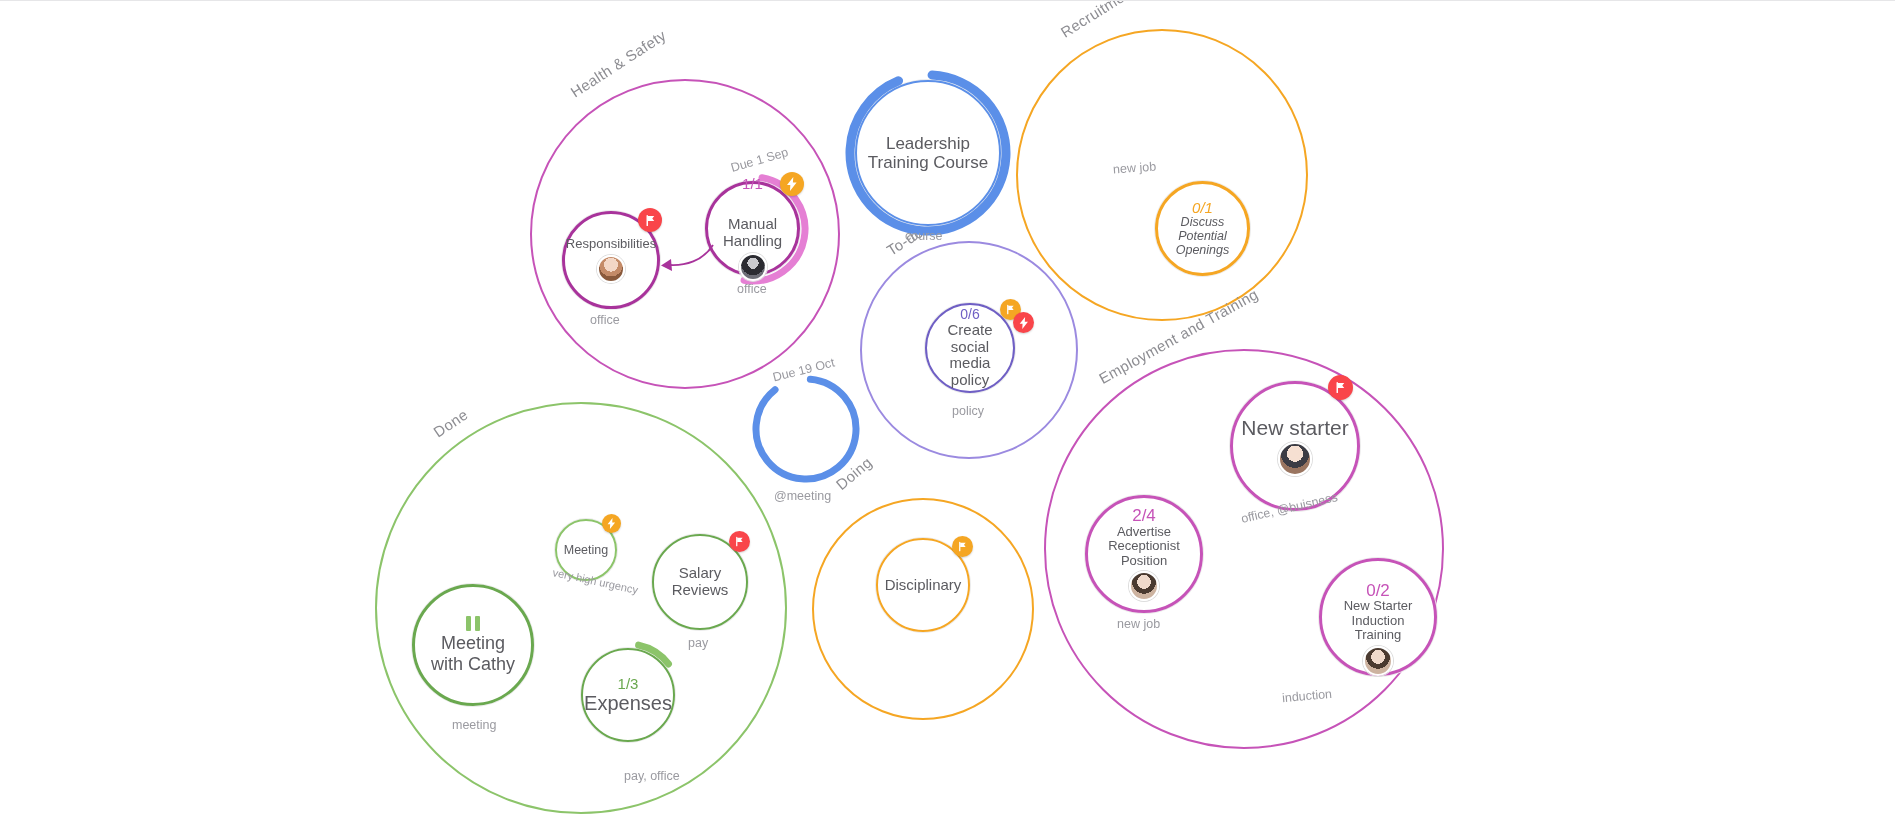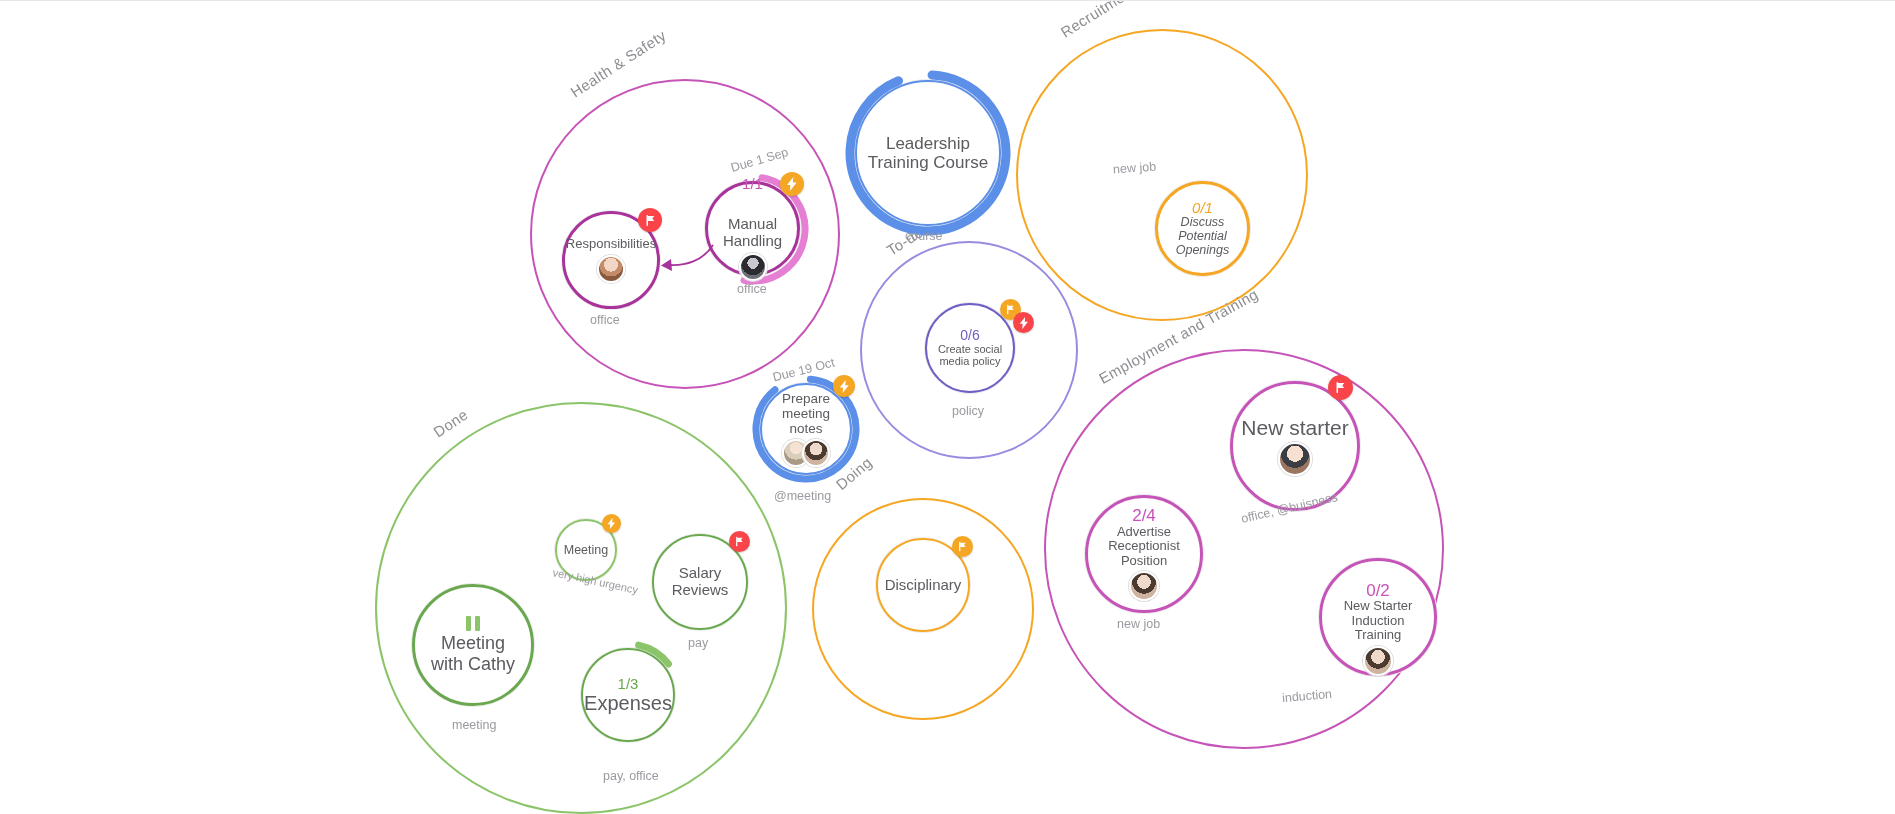--- a/index.html
+++ b/index.html
@@ -254,51 +254,36 @@
     </div>
   </div>
 
   <div class="group-bubble" style="left:860px; top:240px; width:218px; height:218px; border-width:2.5px; border-color:#9b8ae0;"></div>
   <div class="group-label" style="left:888px; top:242px; transform:rotate(-32deg);">To-do</div>
 
   <div class="task" style="left:925px; top:302px; width:90px; height:90px;">
     <div class="task-ring" style="border-width:2.5px; border-color:#6f5fc4;"></div>
     <div class="task-inner">
       <div class="counter" style="color:#6f5fc4; font-size:14px;">0/6</div>
-      <div class="task-title" style="font-size:11px;">Create social media policy</div>
+      <div class="task-title" style="font-size:15px;">Create social media policy</div>
     </div>
     <div class="badge" style="right:-6px; top:-4px; background:#f5a623; width:21px; height:21px;">
       <svg width="11" height="11" viewBox="0 0 16 16">
           <path d="M4 2v12" stroke="#fff" stroke-width="1.8" stroke-linecap="round"></path>
           <path d="M4.6 2.6h8l-2.4 3 2.4 3h-8z" fill="#fff"></path>
         </svg>
     </div>
     <div class="badge" style="right:-19px; top:9px; background:#f9454a; width:21px; height:21px;">
       <svg width="10" height="12" viewBox="0 0 10 14">
           <path d="M6.3 0 0 8h3.3L3 14 9.6 5.6H5.9z" fill="#fff"></path>
         </svg>
     </div>
   </div>
   <div class="tag" style="left:952px; top:403px;">policy</div>
 
-  <div class="task" style="left:760px; top:382px; width:92px; height:92px;">
-    <div class="task-ring" style="border-width:2.5px; border-color:#5b8fe8;"></div>
-    <div class="task-inner">
-      <div class="task-title" style="font-size:13.5px;">Prepare meeting notes</div>
-      <div class="avatars">
-        <div class="avatar av-blonde"></div>
-        <div class="avatar av-d"></div>
-      </div>
-    </div>
-    <div class="badge" style="right:-3px; top:-8px; background:#f5a623; width:22px; height:22px;">
-      <svg width="11" height="13" viewBox="0 0 10 14">
-          <path d="M6.3 0 0 8h3.3L3 14 9.6 5.6H5.9z" fill="#fff"></path>
-        </svg>
-    </div>
-  </div>
   <svg class="arc" style="left:752px; top:374px;" width="108" height="108" viewBox="0 0 108 108">
     <circle cx="54" cy="54" r="50" fill="none" stroke="#5b8fe8" stroke-width="7" stroke-linecap="round" stroke-dasharray="276 315" transform="rotate(-85 54 54)"></circle>
   </svg>
   <div class="due" style="left:772px; top:362px; transform:rotate(-14deg);">Due 19 Oct</div>
   <div class="tag" style="left:774px; top:488px;">@meeting</div>
 
   <div class="group-bubble" style="left:812px; top:497px; width:222px; height:222px; border-width:2.5px; border-color:#f5a623;"></div>
   <div class="group-label" style="left:838px; top:477px; transform:rotate(-40deg);">Doing</div>
 
   <div class="task" style="left:876px; top:537px; width:94px; height:94px;">
@@ -359,21 +344,21 @@
   <div class="task" style="left:581px; top:647px; width:94px; height:94px;">
     <div class="task-ring" style="border-width:2.5px; border-color:#6aa84f;"></div>
     <div class="task-inner">
       <div class="counter" style="color:#6aa84f;">1/3</div>
       <div class="task-title" style="font-size:20px;">Expenses</div>
     </div>
   </div>
   <svg class="arc" style="left:573px; top:639px;" width="110" height="110" viewBox="0 0 110 110">
     <circle cx="55" cy="55" r="51" fill="none" stroke="#8cc46a" stroke-width="7" stroke-linecap="round" stroke-dasharray="36 285" transform="rotate(-78 55 55)"></circle>
   </svg>
-  <div class="tag" style="left:603px; top:768px;">pay, office</div>
+  <div class="tag" style="left:624px; top:768px;">pay, office</div>
 
   <div class="group-bubble" style="left:1044px; top:348px; width:400px; height:400px; border-width:2.5px; border-color:#c653b8;"></div>
   <div class="group-label" style="left:1100px; top:370px; transform:rotate(-29deg);">Employment and Training</div>
 
   <div class="task" style="left:1230px; top:380px; width:130px; height:130px;">
     <div class="task-ring" style="border-width:3px; border-color:#c653b8;"></div>
     <div class="task-inner">
       <div class="task-title" style="font-size:21px;">New starter</div>
       <div class="avatars">
         <div class="avatar av-c" style="width:30px;height:30px;"></div>

